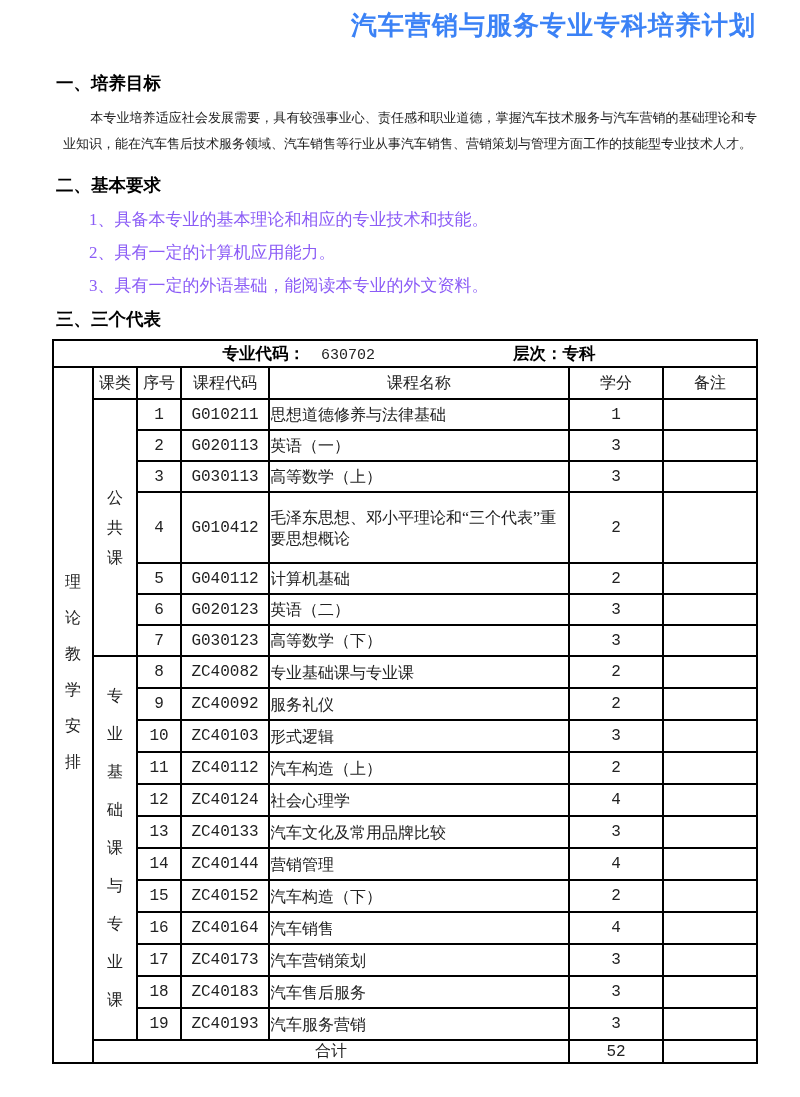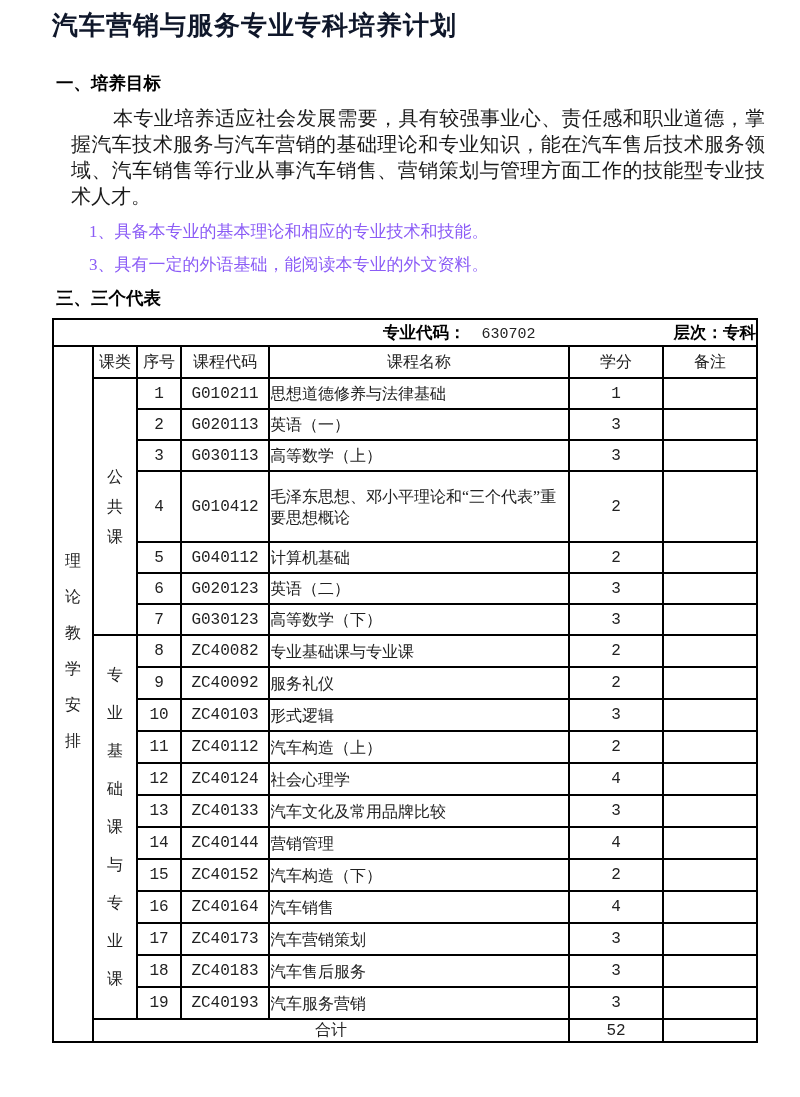--- a/index.html
+++ b/index.html
@@ -8,43 +8,43 @@
     height: 1097px;
     background: #ffffff;
     font-family: "Liberation Serif", serif;
     color: #1a1a1a;
     overflow: hidden;
   }
   .page { padding: 8px 44px 0 52px; }
 
   .doc-title {
     margin: 0;
-    text-align: left;
+    text-align: right;
     font-family: "Liberation Sans", sans-serif;
     font-weight: bold;
     font-size: 26px;
     letter-spacing: 1px;
-    color: #0f172a;
+    color: #3b82f6;
   }
 
   .sec-heading {
     font-family: "Liberation Sans", sans-serif;
     font-weight: bold;
     font-size: 17.5px;
     color: #000;
     margin: 0 0 0 4px;
   }
   .sec-heading.s1 { margin-top: 28px; }
   .sec-heading.s2 { margin-top: 16px; }
   .sec-heading.s3 { margin-top: 11px; }
 
   .para {
-    margin: 10px 0 0 19px;
+    margin: 10px 0 0 11px;
     width: 694px;
-    font-size: 20px;
+    font-size: 13px;
     line-height: 26px;
     text-align: justify;
     text-indent: 2.1em;
     color: #1a1a1a;
   }
 
   .req-list { margin: 0; padding: 0; list-style: none; }
   .req-list li {
     margin: 12px 0 0 37px;
     font-size: 17px;
@@ -68,21 +68,21 @@
     color: #222;
     overflow: hidden;
   }
   tr.code-row   { height: 27px; }
   tr.header-row { height: 32px; }
   tr.row-a      { height: 31px; }
   tr.row-b      { height: 32px; }
   tr.row-tall   { height: 71px; }
   tr.total-row  { height: 23px; }
 
-  .code-row td { text-align: right; padding-left: 8px; }
+  .code-row td { text-align: center; padding-left: 8px; }
   .meta-label {
     font-family: "Liberation Sans", sans-serif;
     font-weight: bold;
     font-size: 16.5px;
     color: #000;
   }
   .meta-code {
     font-family: "Liberation Mono", monospace;
     font-size: 15px;
     color: #222;
@@ -121,22 +121,24 @@
 </head>
 <body>
 
 <div class="page">
 
   <h1 class="doc-title">汽车营销与服务专业专科培养计划</h1>
 
   <div class="sec-heading s1">一、培养目标</div>
   <p class="para">本专业培养适应社会发展需要，具有较强事业心、责任感和职业道德，掌握汽车技术服务与汽车营销的基础理论和专业知识，能在汽车售后技术服务领域、汽车销售等行业从事汽车销售、营销策划与管理方面工作的技能型专业技术人才。</p>
 
+  <div class="sec-heading s2">二、基本要求</div>
   <ul class="req-list">
     <li>1、具备本专业的基本理论和相应的专业技术和技能。</li>
+    <li>2、具有一定的计算机应用能力。</li>
     <li>3、具有一定的外语基础，能阅读本专业的外文资料。</li>
   </ul>
 
   <div class="sec-heading s3">三、三个代表</div>
 
   <table class="courses">
     <colgroup>
       <col style="width:40px">
         <col style="width:44px">
         <col style="width:44px">

